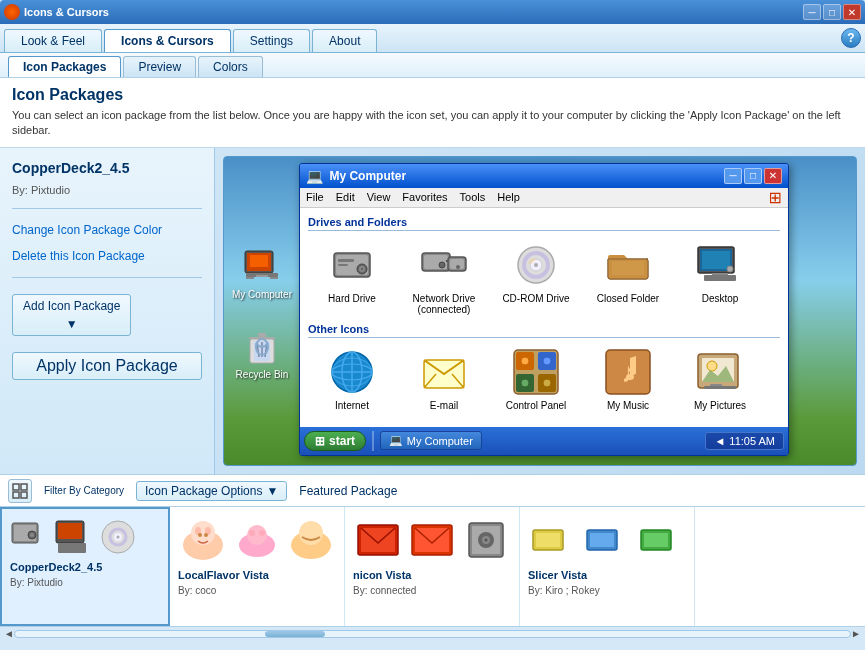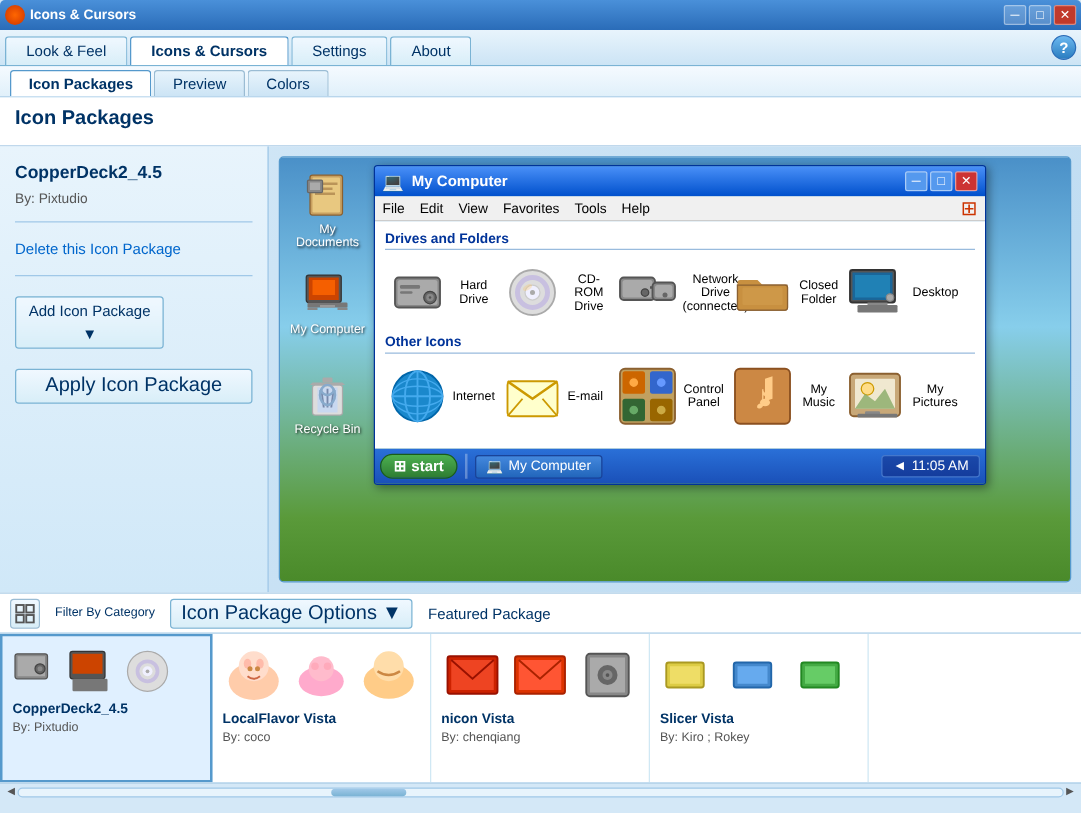--- a/index.html
+++ b/index.html
@@ -345,20 +345,21 @@
       margin-bottom: 8px;
     }
     .icons-grid {
       display: flex;
       gap: 4px;
       flex-wrap: wrap;
       margin-bottom: 8px;
     }
     .grid-icon {
       display: flex;
+      flex-direction: column;
       align-items: center;
       width: 88px;
       gap: 2px;
     }
     .grid-icon .icon-box {
       width: 52px;
       height: 52px;
       display: flex;
       align-items: center;
       justify-content: center;
@@ -441,21 +442,21 @@
     .filter-category {
       color: #003366;
       font-size: 10px;
       cursor: pointer;
     }
     .filter-dropdown {
       background: linear-gradient(to bottom, #f0f8ff, #d8eef8);
       border: 1px solid #7ab3d4;
       border-radius: 3px;
       padding: 2px 8px;
-      font-size: 16px;
+      font-size: 12px;
       color: #003366;
       cursor: pointer;
       display: flex;
       align-items: center;
       gap: 4px;
     }
     .featured-pkg {
       color: #003366;
       font-size: 12px;
       cursor: pointer;
@@ -551,56 +552,44 @@
 <div class="tab-bar-2">
   <div class="tab2 active">Icon Packages</div>
   <div class="tab2">Preview</div>
   <div class="tab2">Colors</div>
 </div>
 
 <div class="main-content">
 
   <div class="header-area">
     <div class="header-title">Icon Packages</div>
+    <div class="header-desc">You can select an icon package from the list below. Once you are happy with the icon set, you can apply it to your computer by clicking the 'Apply Icon Package' on the left sidebar.</div>
   </div>
 
   <div class="content-body">
 
     <div class="left-sidebar">
       <div class="sidebar-package-name">CopperDeck2_4.5</div>
       <div class="sidebar-package-author">By: Pixtudio</div>
       <hr class="sidebar-divider">
+      <a class="sidebar-action">Change Icon Package Color</a>
       <a class="sidebar-action">Delete this Icon Package</a>
       <hr class="sidebar-divider">
       <div class="add-icon-package-row">
         <button class="add-dropdown-btn">
           <span>Add Icon Package</span>
           <span>▼</span>
         </button>
       </div>
       <button class="apply-package-btn">Apply Icon Package</button>
     </div>
 
     <div class="preview-area">
       <div class="desktop-bg">
 
-        <div class="desktop-icon icon-my-docs">
-          <div class="icon-img">
-            <svg width="40" height="40" viewBox="0 0 40 40">
-              <rect x="6" y="4" width="26" height="32" rx="2" fill="#c8a060" stroke="#8B6030" stroke-width="1"></rect>
-              <rect x="8" y="6" width="22" height="28" rx="1" fill="#e8c880"></rect>
-              <rect x="10" y="10" width="18" height="2" fill="#8B6030" opacity="0.5"></rect>
-              <rect x="10" y="14" width="14" height="2" fill="#8B6030" opacity="0.5"></rect>
-              <rect x="10" y="18" width="16" height="2" fill="#8B6030" opacity="0.5"></rect>
-              <rect x="4" y="8" width="12" height="10" rx="1" fill="#888" stroke="#666" stroke-width="1"></rect>
-              <rect x="6" y="10" width="8" height="6" fill="#aaa"></rect>
-            </svg>
-          </div>
-          <span class="icon-label">My Documents</span>
-        </div>
 
         <div class="desktop-icon icon-my-comp">
           <div class="icon-img">
             <svg width="40" height="40" viewBox="0 0 40 40">
               <rect x="3" y="4" width="28" height="22" rx="2" fill="#555" stroke="#333" stroke-width="1"></rect>
               <rect x="5" y="6" width="24" height="18" fill="#cc4400"></rect>
               <rect x="8" y="8" width="18" height="12" fill="#ff6600" opacity="0.8"></rect>
               <rect x="4" y="30" width="8" height="2" fill="#888"></rect>
               <rect x="28" y="30" width="8" height="2" fill="#888"></rect>
               <rect x="4" y="26" width="32" height="4" rx="1" fill="#777"></rect>
@@ -659,43 +648,43 @@
                     <rect x="12" y="20" width="16" height="3" rx="1" fill="#777"></rect>
                     <rect x="12" y="25" width="10" height="2" rx="1" fill="#777"></rect>
                   </svg>
                 </div>
                 <span class="icon-name">Hard Drive</span>
               </div>
 
               <div class="grid-icon">
                 <div class="icon-box">
                   <svg width="52" height="52" viewBox="0 0 52 52">
-                    <circle cx="26" cy="26" r="18" fill="#ddd" stroke="#aaa" stroke-width="1.5"></circle>
-                    <circle cx="26" cy="26" r="12" fill="none" stroke="#c8c0e0" stroke-width="4"></circle>
-                    <circle cx="26" cy="26" r="6" fill="#f0f0ff" stroke="#ccc" stroke-width="1"></circle>
-                    <circle cx="26" cy="26" r="2" fill="#aaa"></circle>
-                    <ellipse cx="22" cy="22" rx="4" ry="2" fill="rgba(255,200,100,0.3)" transform="rotate(-30 22 22)"></ellipse>
-                  </svg>
-                </div>
-                <span class="icon-name">CD-ROM Drive</span>
-              </div>
-
-              <div class="grid-icon">
-                <div class="icon-box">
-                  <svg width="52" height="52" viewBox="0 0 52 52">
                     <rect x="4" y="14" width="28" height="18" rx="3" fill="#888" stroke="#555" stroke-width="1.5"></rect>
                     <rect x="6" y="16" width="24" height="14" rx="2" fill="#aaa"></rect>
                     <circle cx="24" cy="26" r="3" fill="#666" stroke="#444" stroke-width="1"></circle>
                     <rect x="30" y="18" width="18" height="14" rx="3" fill="#888" stroke="#555" stroke-width="1.5"></rect>
                     <rect x="32" y="20" width="14" height="10" rx="2" fill="#aaa"></rect>
                     <circle cx="40" cy="28" r="2" fill="#666"></circle>
                     <line x1="28" y1="22" x2="30" y2="22" stroke="#555" stroke-width="2"></line>
                   </svg>
                 </div>
                 <span class="icon-name">Network Drive (connected)</span>
+              </div>
+
+              <div class="grid-icon">
+                <div class="icon-box">
+                  <svg width="52" height="52" viewBox="0 0 52 52">
+                    <circle cx="26" cy="26" r="18" fill="#ddd" stroke="#aaa" stroke-width="1.5"></circle>
+                    <circle cx="26" cy="26" r="12" fill="none" stroke="#c8c0e0" stroke-width="4"></circle>
+                    <circle cx="26" cy="26" r="6" fill="#f0f0ff" stroke="#ccc" stroke-width="1"></circle>
+                    <circle cx="26" cy="26" r="2" fill="#aaa"></circle>
+                    <ellipse cx="22" cy="22" rx="4" ry="2" fill="rgba(255,200,100,0.3)" transform="rotate(-30 22 22)"></ellipse>
+                  </svg>
+                </div>
+                <span class="icon-name">CD-ROM Drive</span>
               </div>
 
               <div class="grid-icon">
                 <div class="icon-box">
                   <svg width="52" height="52" viewBox="0 0 52 52">
                     <path d="M6 20 L6 38 Q6 40 8 40 L44 40 Q46 40 46 38 L46 22 Q46 20 44 20 Z" fill="#b08040" stroke="#8B6030" stroke-width="1"></path>
                     <path d="M6 20 L6 18 Q6 16 8 16 L22 16 L26 20 Z" fill="#c89040"></path>
                     <path d="M6 20 L46 20 L44 20 Q46 20 46 22 L46 38 Q46 40 44 40 L8 40 Q6 40 6 38 Z" fill="#c89040" stroke="#8B6030" stroke-width="1"></path>
                     <rect x="10" y="22" width="32" height="14" rx="1" fill="#d4a050" opacity="0.5"></rect>
                   </svg>
@@ -895,21 +884,21 @@
         </svg>
         <svg width="50" height="50" viewBox="0 0 50 50">
           <rect x="8" y="8" width="34" height="34" rx="3" fill="#888" stroke="#555" stroke-width="1.5"></rect>
           <rect x="11" y="11" width="28" height="28" fill="#aaa"></rect>
           <circle cx="25" cy="25" r="8" fill="#666"></circle>
           <circle cx="25" cy="25" r="4" fill="#888"></circle>
           <circle cx="25" cy="25" r="1.5" fill="#555"></circle>
         </svg>
       </div>
       <span class="pkg-name">nicon Vista</span>
-      <span class="pkg-author">By: chenqiang</span>
+      <span class="pkg-author">By: connected</span>
     </div>
 
     <div class="pkg-item">
       <div class="pkg-thumb">
         <svg width="50" height="50" viewBox="0 0 50 50">
           <rect x="5" y="15" width="30" height="20" rx="2" fill="#ddcc44" stroke="#aa9922" stroke-width="1.5"></rect>
           <rect x="8" y="18" width="24" height="14" fill="#eedd66"></rect>
         </svg>
         <svg width="50" height="50" viewBox="0 0 50 50">
           <rect x="5" y="15" width="30" height="20" rx="2" fill="#4488cc" stroke="#2266aa" stroke-width="1.5"></rect>

